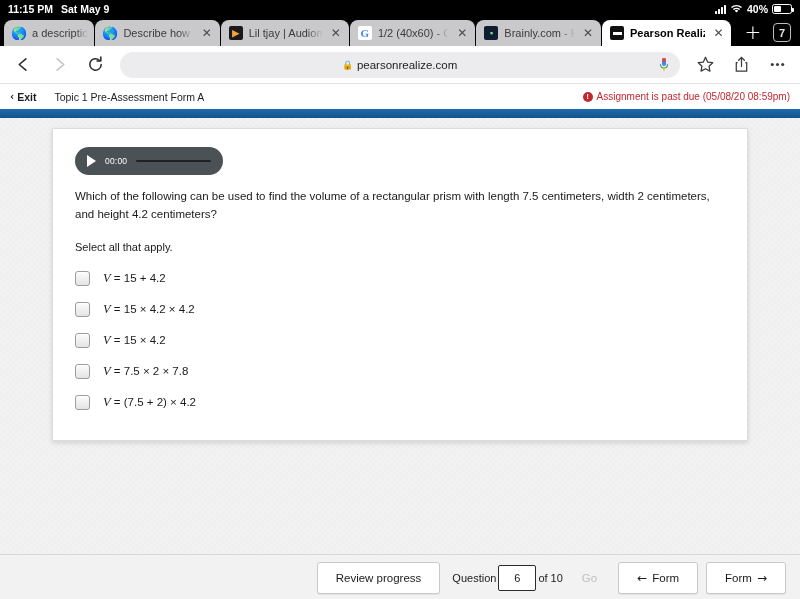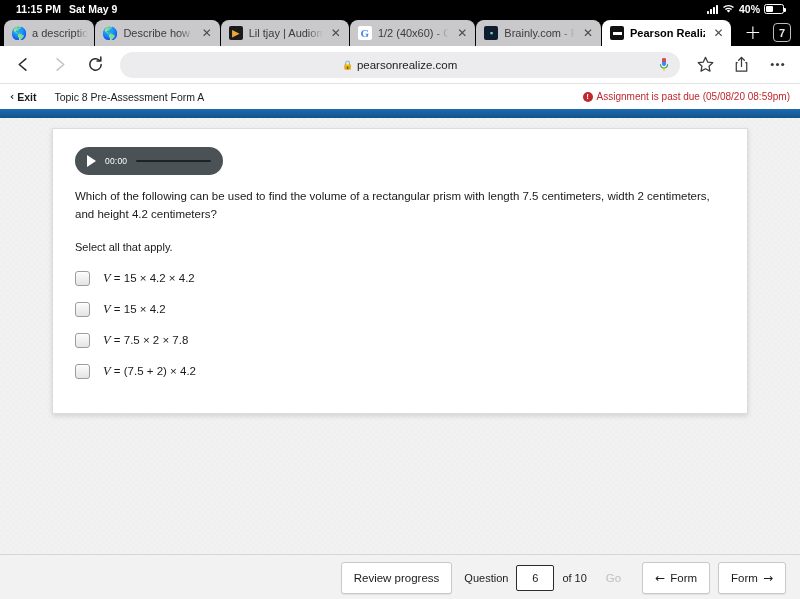--- a/index.html
+++ b/index.html
@@ -8,21 +8,21 @@
     font-family: "Liberation Sans", sans-serif;
     background: #ffffff;
     overflow: hidden;
   }
 
   
   .status-bar {
     height: 18px; background: #000; color: #fff;
     display: flex; align-items: center;
     font-size: 10.5px; font-weight: bold;
-    padding: 0 16px;
+    padding: 0 8px;
   }
   .status-left { display: flex; gap: 8px; align-items: center; }
   .status-right { margin-left: auto; display: flex; gap: 4px; align-items: center; }
   .sig-bars { display: flex; align-items: flex-end; gap: 1px; height: 9px; }
   .sig-bars i { display: block; width: 2px; background: #fff; border-radius: .5px; }
   .sig-bars i:nth-child(1){height:3px;opacity:.95}
   .sig-bars i:nth-child(2){height:5px}
   .sig-bars i:nth-child(3){height:7px}
   .sig-bars i:nth-child(4){height:9px}
   .battery {
@@ -168,25 +168,25 @@
   
   .bottom-bar {
     height: 46px; background: #f2f2f2; border-top: 1px solid #d6d6d6;
     display: flex; align-items: center; justify-content: flex-end;
     padding-right: 14px; gap: 0;
   }
   .btn {
     height: 32px; background: #fff; border: 1px solid #c9c9c9;
     border-radius: 3px; font-size: 11.5px; color: #1b1b1b;
     display: flex; align-items: center; justify-content: center;
-    padding: 0 12px; box-shadow: 0 1px 1px rgba(0,0,0,.07);
+    padding: 0 18px; box-shadow: 0 1px 1px rgba(0,0,0,.07);
     white-space: nowrap;
   }
   .review-btn { margin-right: 12px; }
-  .qnav { display: flex; align-items: center; gap: 8px; font-size: 11px; color: #1b1b1b; }
+  .qnav { display: flex; align-items: center; gap: 2px; font-size: 11px; color: #1b1b1b; }
   .qnum {
     width: 38px; height: 26px; border: 1.5px solid #2b2b2b; border-radius: 2px;
     background: #fff; text-align: center; font-size: 11px; color: #1b1b1b;
     font-family: "Liberation Sans", sans-serif;
   }
   .go-btn {
     height: 32px; padding: 0 14px; background: #f2f2f2; border: 1px solid transparent;
     color: #bfbfbf; font-size: 11.5px; display: flex; align-items: center;
     margin-left: 4px;
   }
@@ -314,21 +314,21 @@
         <circle cx="15.5" cy="10" r="1.6" fill="#3a3a3c"></circle>
     </svg>
   </span>
 </div>
 
 <div class="app-header">
   <span class="exit">
     <span class="chev">‹</span>
     <span>Exit</span>
   </span>
-  <span class="form-title">Topic 8 Pre-Assessment Form A</span>
+  <span class="form-title">Topic 1 Pre-Assessment Form A</span>
   <span class="past-due">
     <span class="excl">!</span>
     <span>Assignment is past due (05/08/20 08:59pm)</span>
   </span>
 </div>
 <div class="blue-bar"></div>
 
 <div class="page-body">
   <div class="qcard">
 
@@ -337,20 +337,24 @@
       <span class="audio-time">00:00</span>
       <span class="audio-track"></span>
     </div>
 
     <div class="qtext">Which of the following can be used to find the volume of a rectangular prism with length 7.5 centimeters, width 2 centimeters, and height 4.2 centimeters?</div>
     <div class="select-all">Select all that apply.</div>
 
     <div class="choices">
       <div class="choice">
         <span class="cbox"></span>
+        <span class="clabel"><span class="v">V</span> <span>= 15 + 4.2</span></span>
+      </div>
+      <div class="choice">
+        <span class="cbox"></span>
         <span class="clabel"><span class="v">V</span> <span>= 15 × 4.2 × 4.2</span></span>
       </div>
       <div class="choice">
         <span class="cbox"></span>
         <span class="clabel"><span class="v">V</span> <span>= 15 × 4.2</span></span>
       </div>
       <div class="choice">
         <span class="cbox"></span>
         <span class="clabel"><span class="v">V</span> <span>= 7.5 × 2 × 7.8</span></span>
       </div>

